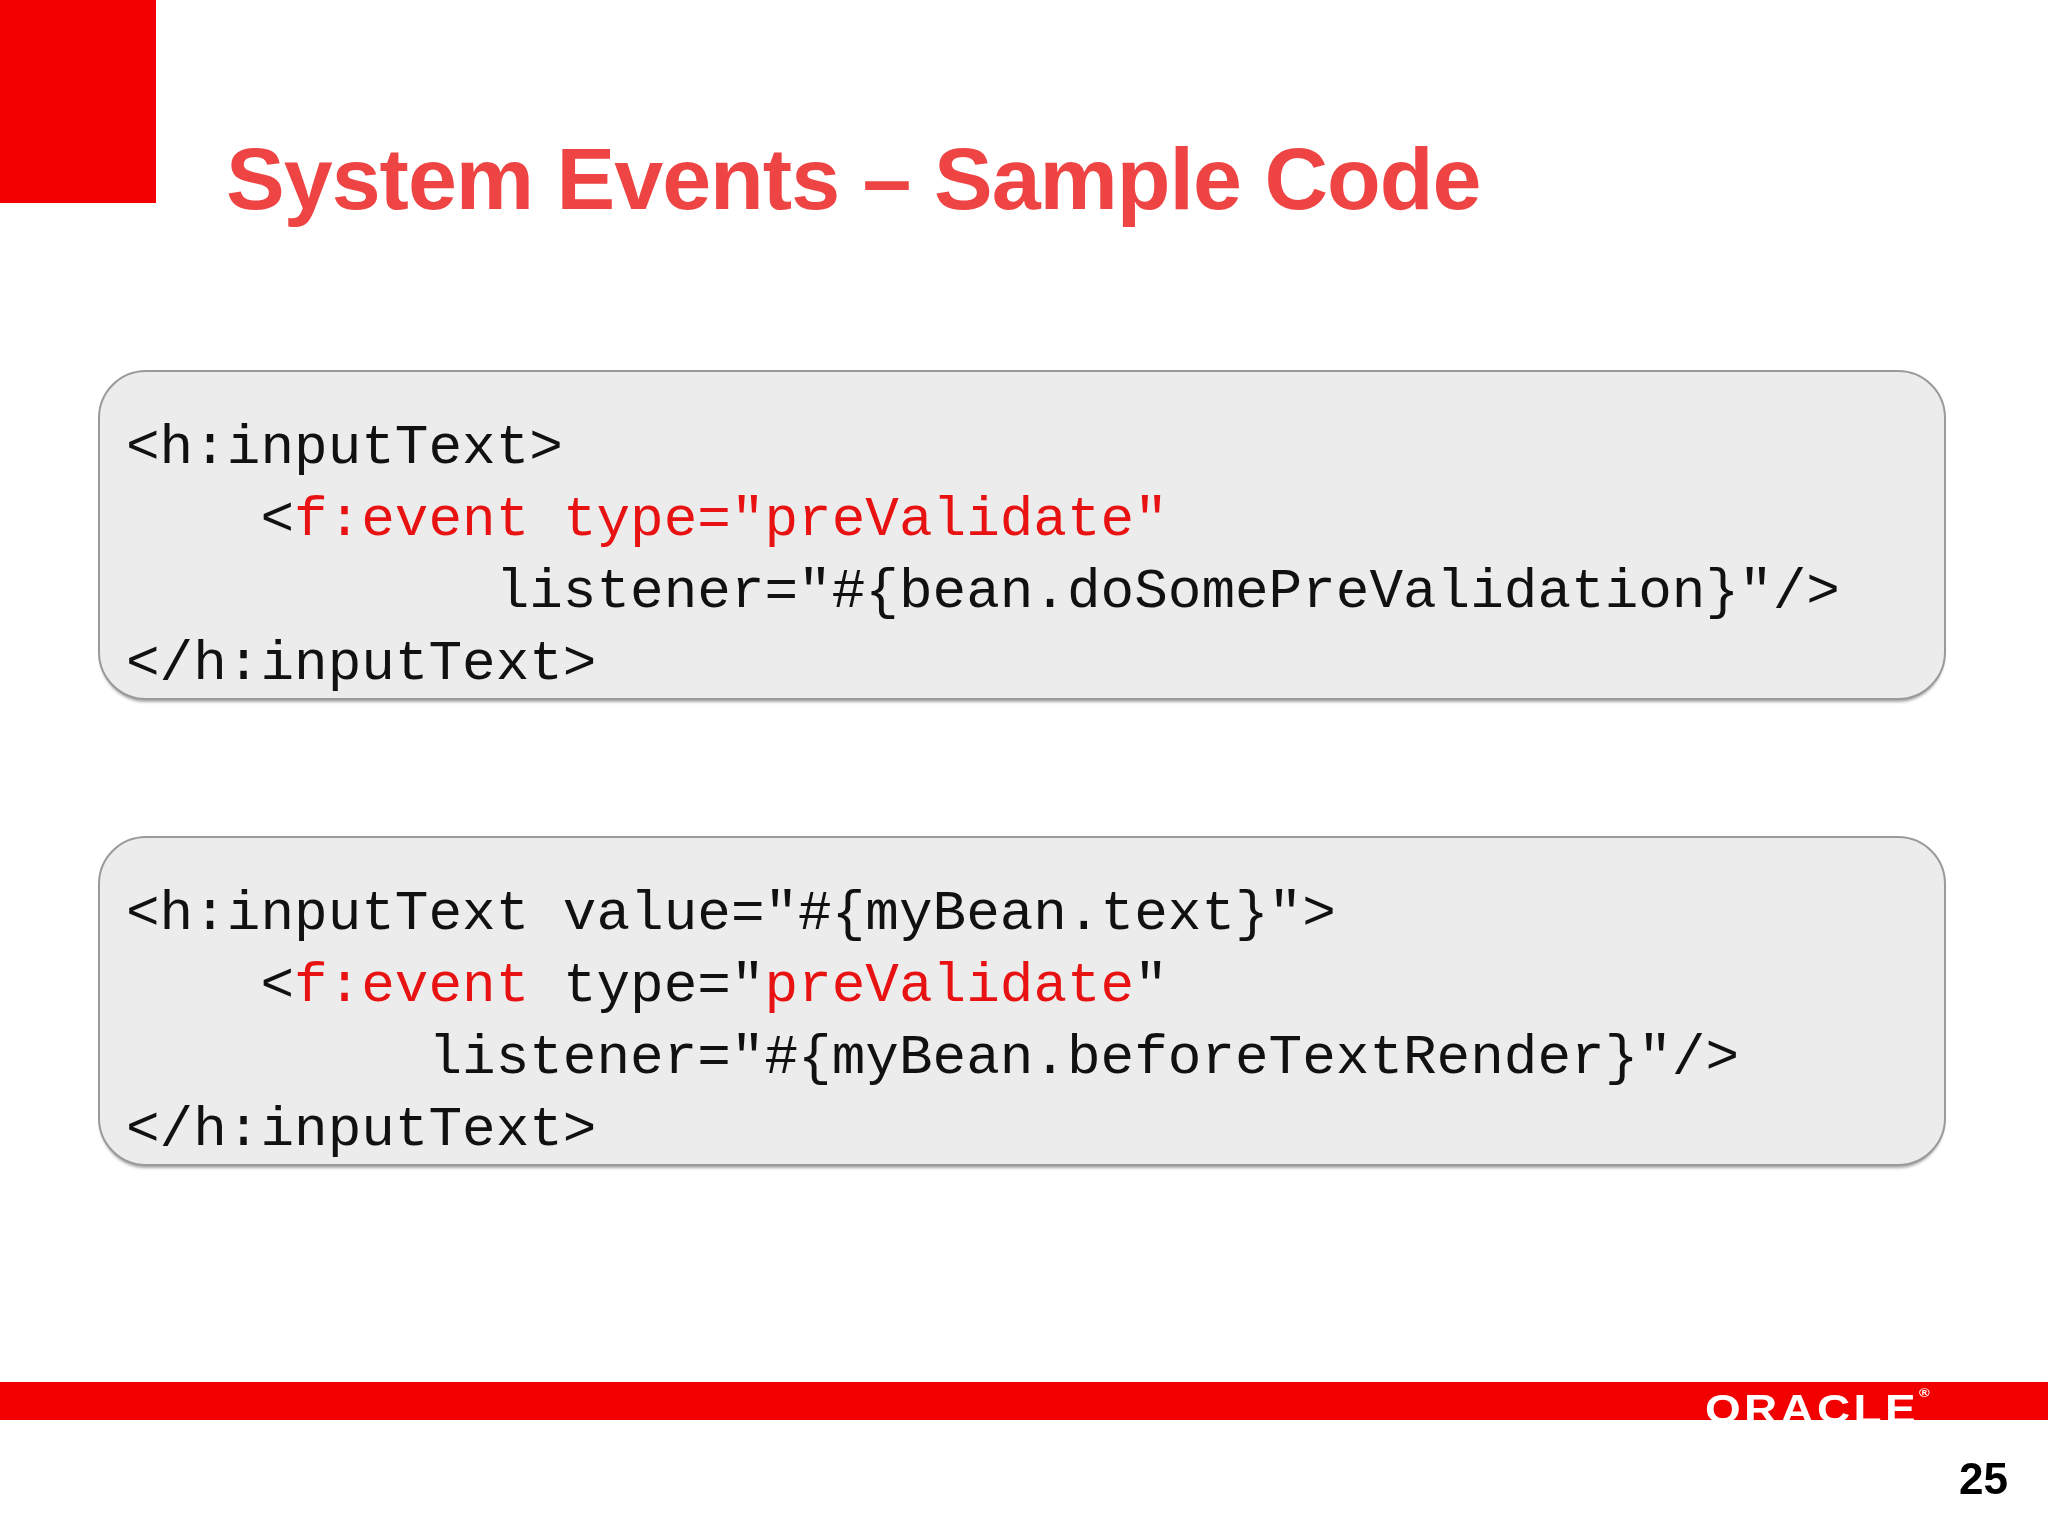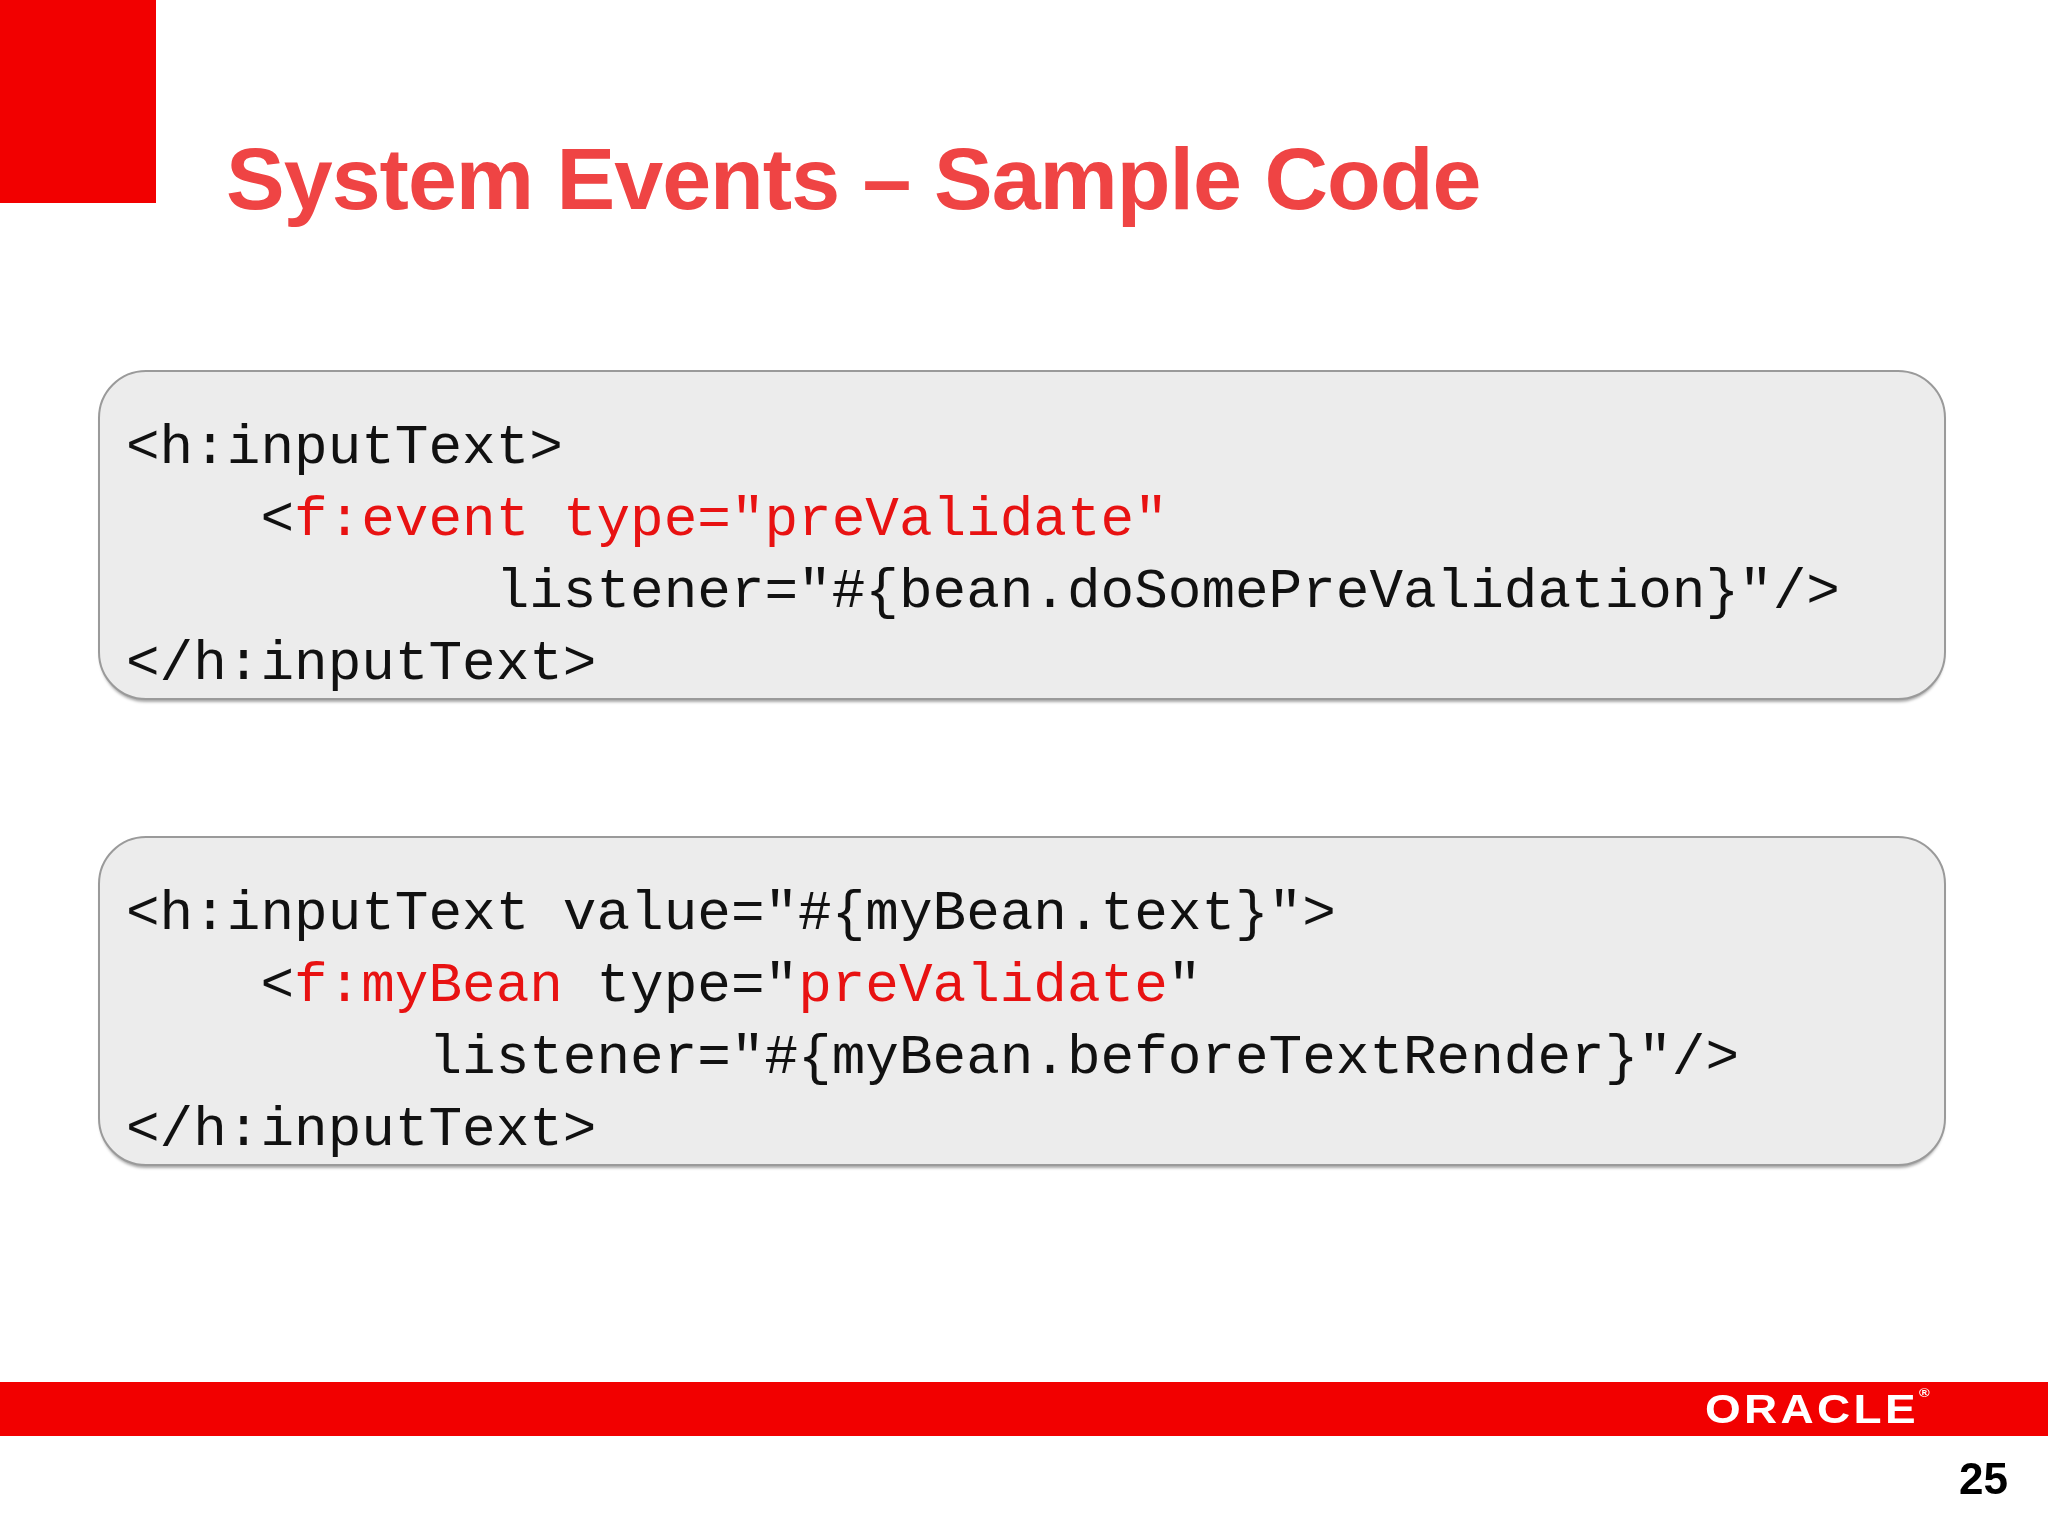--- a/index.html
+++ b/index.html
@@ -56,21 +56,21 @@
     line-height: 72px;
     white-space: pre;
     color: var(--text-black);
   }
   .code-line .seg { color: var(--text-black); }
   .code-line .seg.red { color: var(--code-red); }
 
   .footer-bar {
     position: absolute;
     left: 0; top: 1382px;
-    width: 2048px; height: 54px;
+    width: 2048px; height: 38px;
     background: var(--accent-red);
   }
   .oracle-logo {
     position: absolute;
     right: 118px; top: 3px;
     color: #ffffff;
     font-size: 41px;
     font-weight: bold;
     letter-spacing: 3px;
     transform: scaleX(1.12);
@@ -100,21 +100,21 @@
 
 <div class="code-block code-block-1">
     <div class="code-line"><span class="seg">&lt;h:inputText&gt;</span></div>
     <div class="code-line"><span class="seg">    &lt;</span><span class="seg red">f:event type="preValidate"</span></div>
     <div class="code-line"><span class="seg">           listener="#{bean.doSomePreValidation}"/&gt;</span></div>
     <div class="code-line"><span class="seg">&lt;/h:inputText&gt;</span></div>
   </div>
 
 <div class="code-block code-block-2">
     <div class="code-line"><span class="seg">&lt;h:inputText value="#{myBean.text}"&gt;</span></div>
-    <div class="code-line"><span class="seg">    &lt;</span><span class="seg red">f:myBean</span><span class="seg"> type="</span><span class="seg red">preValidate</span><span class="seg">"</span></div>
+    <div class="code-line"><span class="seg">    &lt;</span><span class="seg red">f:event</span><span class="seg"> type="</span><span class="seg red">preValidate</span><span class="seg">"</span></div>
     <div class="code-line"><span class="seg">         listener="#{myBean.beforeTextRender}"/&gt;</span></div>
     <div class="code-line"><span class="seg">&lt;/h:inputText&gt;</span></div>
   </div>
 
 <div class="footer-bar">
   <div class="oracle-logo"><span>ORACLE</span><span class="reg">®</span></div>
 </div>
 
 <div class="page-number">25</div>
 

